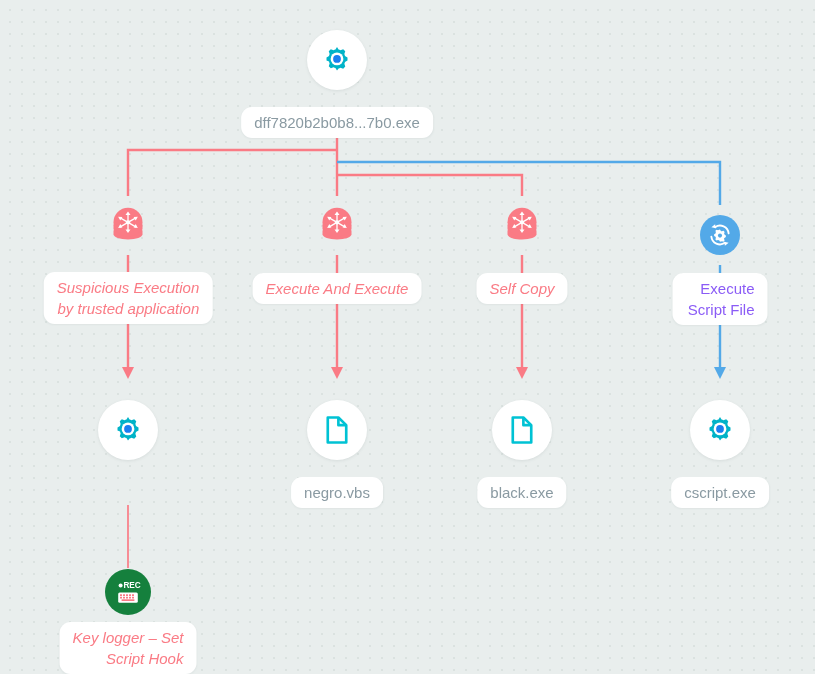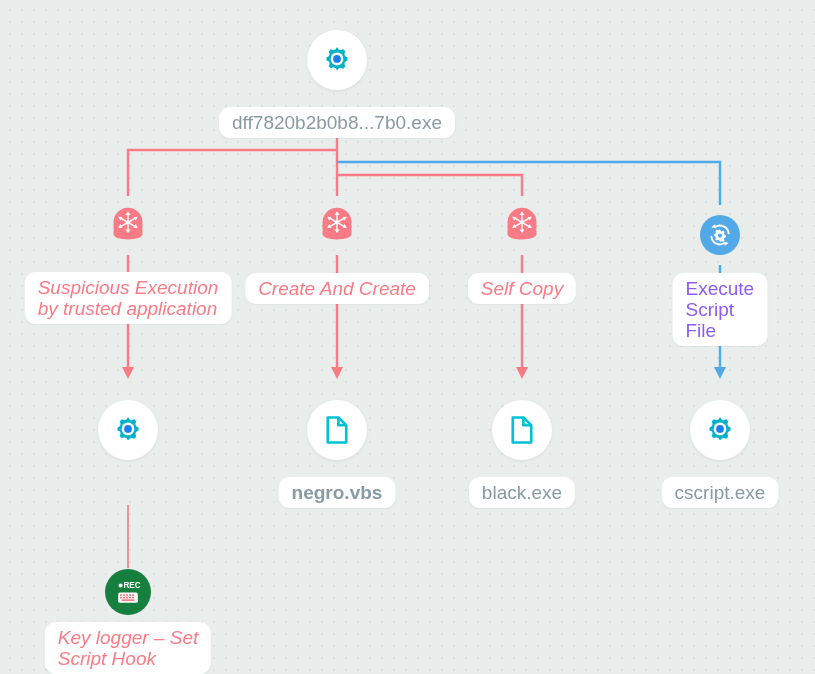--- a/index.html
+++ b/index.html
@@ -54,23 +54,23 @@
     background: #53a9e8;
   }
   .node-icon svg { display: block; }
 
   
   .node-label {
     position: absolute;
     background: #ffffff;
     border-radius: 11px;
     padding: 5px 13px;
-    font-size: 19px;
+    font-size: 15px;
     line-height: 21px;
-    text-align: left;
+    text-align: right;
     white-space: pre-line;
     box-sizing: border-box;
     transform: translateX(-50%);
     box-shadow: 0 1px 2px rgba(90,110,110,0.07);
   }
   .node-label.file-label { color: #8a9aa2; }
   .node-label.threat-label { color: #fa7b85; font-style: italic; }
   .node-label.activity-label { color: #8b5cf6; }
 </style>
 </head>
@@ -159,21 +159,21 @@
           <path d="M26 34l2.5-3.4h-5z"></path>
           <path d="M16.2 17.7l4.2.3-2.1 3.6z"></path>
           <path d="M35.8 28.9l-4.2-.3 2.1-3.6z"></path>
           <path d="M35.8 17.7l-2.1 3.9-2.1-3.6z"></path>
           <path d="M16.2 28.9l2.1-3.9 2.1 3.6z"></path>
         </g>
         <circle cx="26" cy="23.3" r="2.1" fill="#ffffff"></circle>
       </svg>
     </span>
   </div>
-  <div class="node-label threat-label" style="left:337px; top:273px;">Create And Create</div>
+  <div class="node-label threat-label" style="left:337px; top:273px;">Execute And Execute</div>
 
   <div class="node-icon threat" style="left:492px; top:195px;">
     <span>
       <svg width="52" height="52" viewBox="0 0 52 52">
         <path fill="#fa7b85" d="M26 40.5c-8 0-14.5-2.3-14.5-5.2V32c0-2.9 6.5-5.2 14.5-5.2S40.5 29.1 40.5 32v3.3c0 2.9-6.5 5.2-14.5 5.2z"></path>
         <path fill="#fa7b85" d="M26 35c-8 0-14.5-2.3-14.5-5.2v-3.3c0-2.9 6.5-5.2 14.5-5.2s14.5 2.3 14.5 5.2v3.3C40.5 32.7 34 35 26 35z"></path>
         <circle cx="26" cy="23.3" r="14.5" fill="#fa7b85"></circle>
         <path fill="none" stroke="#ffffff" stroke-width="1.3" d="M26 14.5v17.6M17.8 18.6l16.4 9.5M34.2 18.6l-16.4 9.5"></path>
         <g fill="#ffffff">
           <path d="M26 12.6l2.5 3.4h-5z"></path>
@@ -214,21 +214,21 @@
   </div>
 
   <div class="node-icon file" style="left:307px; top:400px;">
     <span>
       <svg width="28" height="30" viewBox="0 0 22 26">
         <path fill="none" stroke="#00c2d4" stroke-width="2.3" stroke-linejoin="round" d="M3 2.2h9.2l6.8 6.6v15H3z"></path>
         <path fill="none" stroke="#00c2d4" stroke-width="2.3" stroke-linejoin="round" d="M12.2 2.2v6.6H19"></path>
       </svg>
     </span>
   </div>
-  <div class="node-label file-label" style="left:337px; top:477px;font-weight:bold;">negro.vbs</div>
+  <div class="node-label file-label" style="left:337px; top:477px;">negro.vbs</div>
 
   <div class="node-icon file" style="left:492px; top:400px;">
     <span>
       <svg width="28" height="30" viewBox="0 0 22 26">
         <path fill="none" stroke="#00c2d4" stroke-width="2.3" stroke-linejoin="round" d="M3 2.2h9.2l6.8 6.6v15H3z"></path>
         <path fill="none" stroke="#00c2d4" stroke-width="2.3" stroke-linejoin="round" d="M12.2 2.2v6.6H19"></path>
       </svg>
     </span>
   </div>
   <div class="node-label file-label" style="left:522px; top:477px;">black.exe</div>

